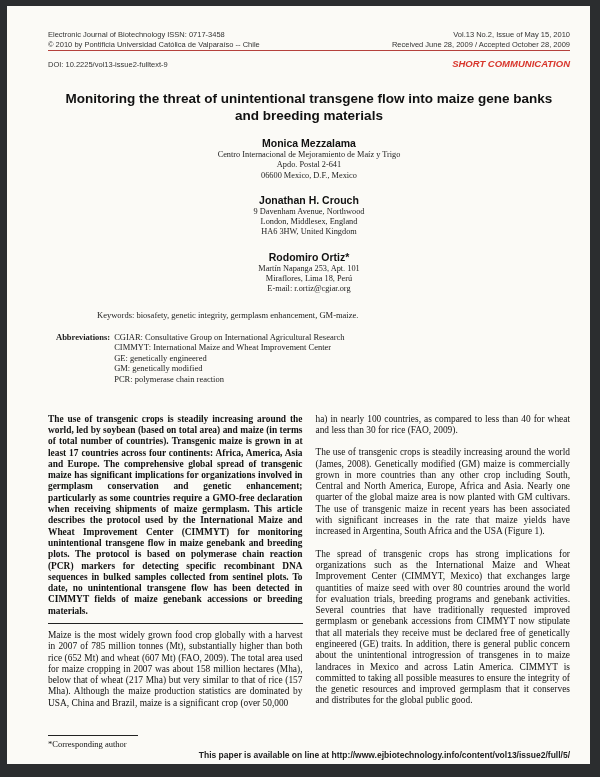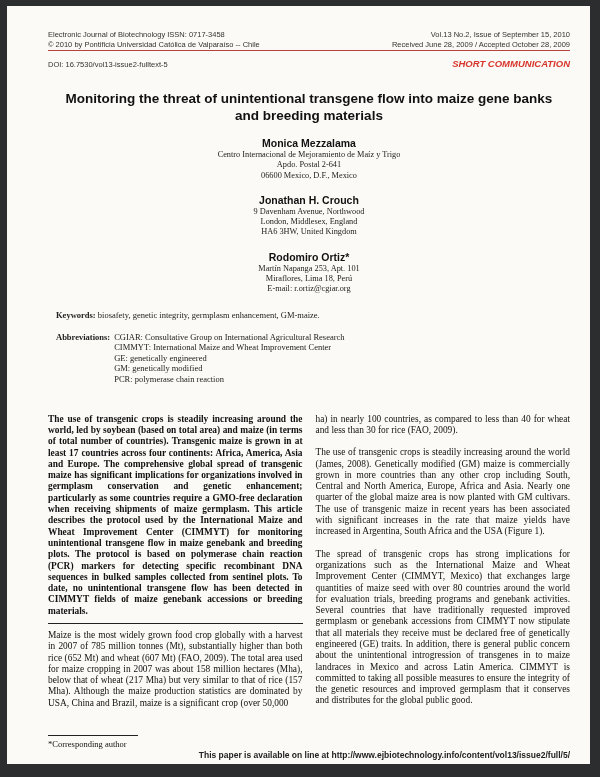--- a/index.html
+++ b/index.html
@@ -33,21 +33,21 @@
     font-size:13.5px;font-weight:bold;color:#111;
     text-align:center;line-height:17px;
     margin:21px 10px 0 10px;
   }
   .author-block{text-align:center;margin-top:13px;}
   .author-name{font-family:"Liberation Sans", sans-serif;font-size:10.5px;font-weight:bold;color:#111;line-height:13px;}
   .author-line{font-size:8.3px;line-height:10.3px;color:#222;}
   
   .meta{padding-left:8px;font-size:8.5px;color:#222;}
   .keywords{margin-top:15px;}
-  .meta b{font-weight:bold;}
+  .meta b{font-weight:normal;margin-left:41px;}
   .abbr{margin-top:12px;display:flex;}
   .abbr-label{font-weight:bold;white-space:nowrap;margin-right:4px;}
   .abbr-items div{line-height:10.6px;}
   .abbr-items{line-height:10.6px;}
   
   .columns{display:flex;gap:13px;margin-top:29px;}
   .col{flex:1;font-size:9.4px;line-height:11.3px;text-align:justify;color:#111;}
   .abstract{font-weight:bold;margin:0;}
   .col-rule{border:0;border-top:1.2px solid #222;margin:6px 0 6px 0;width:100%;}
   .para{margin:0 0 11px 0;}
@@ -67,28 +67,28 @@
 
 <div class="frame">
   <div class="page">
 
     <div class="hdr">
       <div class="hdr-col">
         <div>Electronic Journal of Biotechnology ISSN: 0717-3458</div>
         <div>© 2010 by Pontificia Universidad Católica de Valparaíso -- Chile</div>
       </div>
       <div class="hdr-col right">
-        <div>Vol.13 No.2,  Issue of September 15, 2010</div>
+        <div>Vol.13 No.2,  Issue of May 15, 2010</div>
         <div>Received June 28, 2009 / Accepted October 28, 2009</div>
       </div>
     </div>
     <hr class="red-rule">
 
     <div class="doi-row">
-      <span class="doi">DOI: 16.7530/vol13-issue2-fulltext-5</span>
+      <span class="doi">DOI: 10.2225/vol13-issue2-fulltext-9</span>
       <span class="short-comm">SHORT COMMUNICATION</span>
     </div>
 
     <div class="title">Monitoring the threat of unintentional transgene flow into maize gene banks and breeding materials</div>
 
     <div class="author-block">
       <div class="author-name">Monica Mezzalama</div>
       <div class="author-line">Centro Internacional de Mejoramiento de Maíz y Trigo</div>
       <div class="author-line">Apdo. Postal 2-641</div>
       <div class="author-line">06600 Mexico, D.F., Mexico</div>

